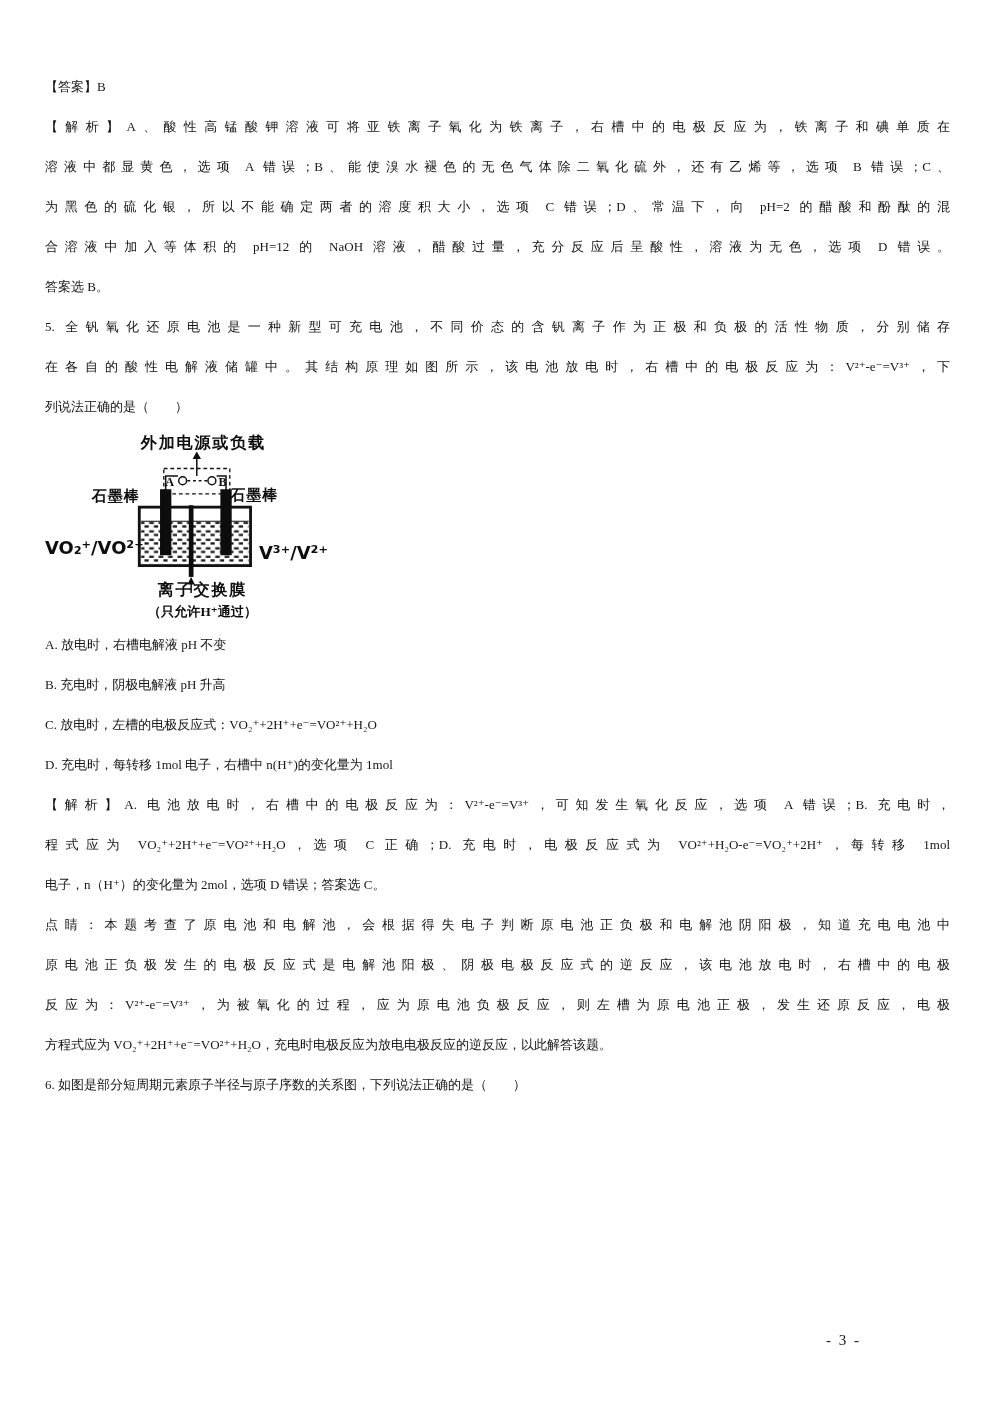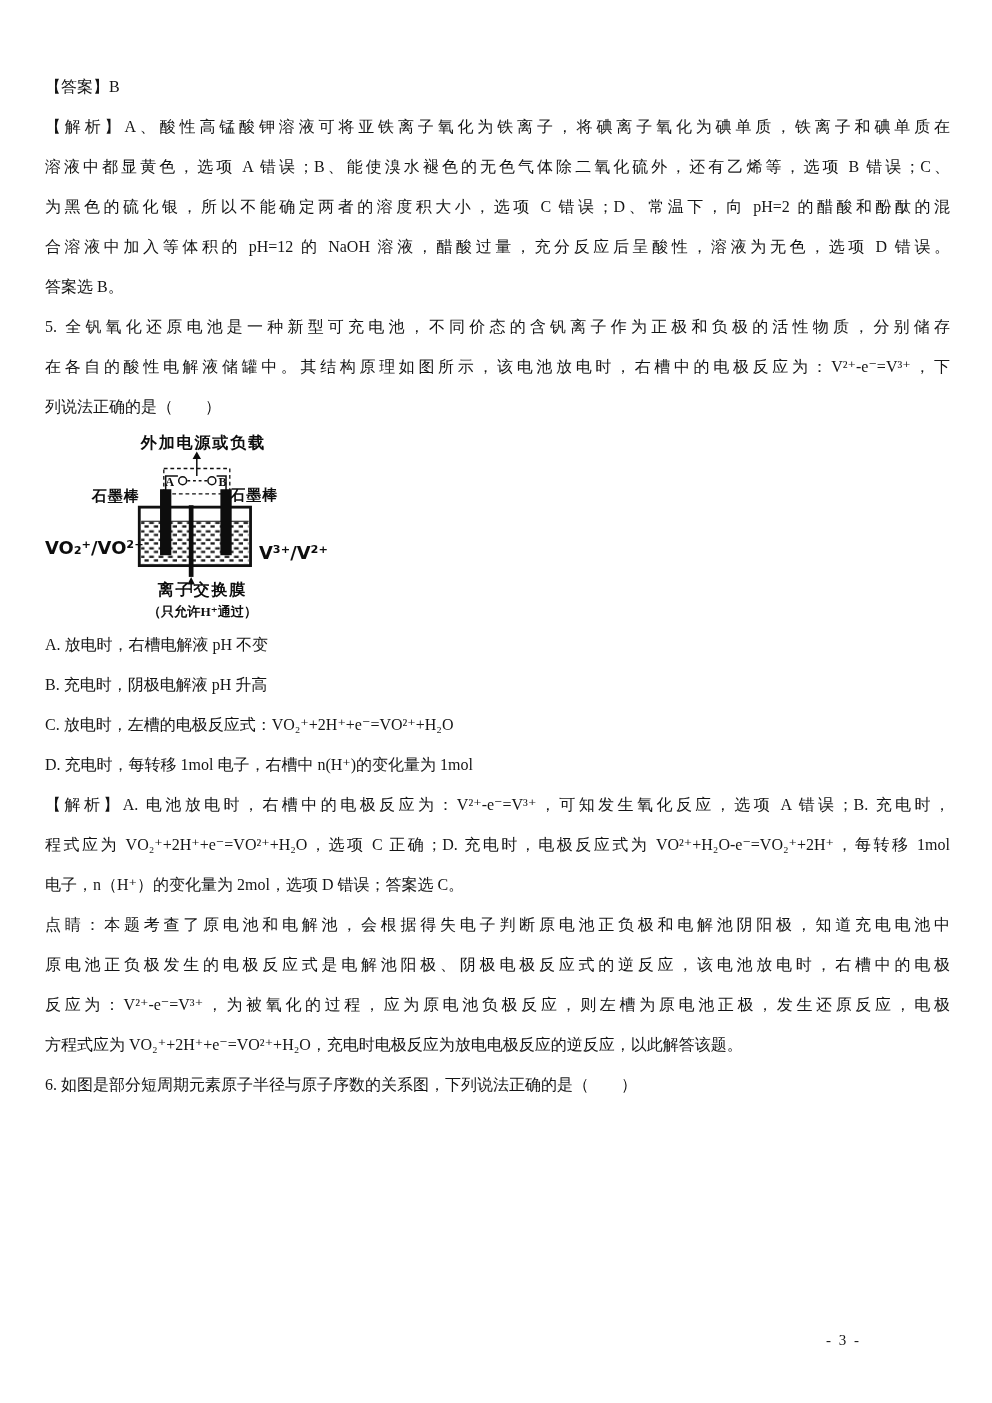--- a/index.html
+++ b/index.html
@@ -14,21 +14,21 @@
     overflow: hidden;
     font-family: "Liberation Serif", "DejaVu Serif", serif;
     color: #151515;
   }
   .page {
     box-sizing: border-box;
     width: 992px;
     padding: 67px 42px 0 45px;
   }
   .line {
-    font-size: 16px;
+    font-size: 13px;
     line-height: 40px;
     height: 40px;
     white-space: nowrap;
     text-align: left;
   }
   .line.stretch {
     white-space: normal;
     text-align: justify;
     text-align-last: justify;
   }
@@ -67,21 +67,21 @@
     letter-spacing: 2px;
     color: #151515;
   }
 </style>
 </head>
 <body>
 
 <main class="page">
 
   <div class="line">【答案】B</div>
-  <div class="line stretch">【解析】A、酸性高锰酸钾溶液可将亚铁离子氧化为铁离子，将碘离子氧化为碘单质，铁离子和碘单质在</div>
+  <div class="line stretch">【解析】A、酸性高锰酸钾溶液可将亚铁离子氧化为铁离子，右槽中的电极反应为，铁离子和碘单质在</div>
   <div class="line stretch">溶液中都显黄色，选项 A 错误；B、能使溴水褪色的无色气体除二氧化硫外，还有乙烯等，选项 B 错误；C、</div>
   <div class="line stretch">为黑色的硫化银，所以不能确定两者的溶度积大小，选项 C 错误；D、常温下，向 pH=2 的醋酸和酚酞的混</div>
   <div class="line stretch">合溶液中加入等体积的 pH=12 的 NaOH 溶液，醋酸过量，充分反应后呈酸性，溶液为无色，选项 D 错误。</div>
   <div class="line">答案选 B。</div>
 
   <div class="line stretch">5. 全钒氧化还原电池是一种新型可充电池，不同价态的含钒离子作为正极和负极的活性物质，分别储存</div>
   <div class="line stretch">在各自的酸性电解液储罐中。其结构原理如图所示，该电池放电时，右槽中的电极反应为：V²⁺-e⁻=V³⁺，下</div>
   <div class="line">列说法正确的是（　　）</div>
 
   <svg class="diagram" viewBox="0 0 350 210" preserveAspectRatio="xMinYMid meet">

